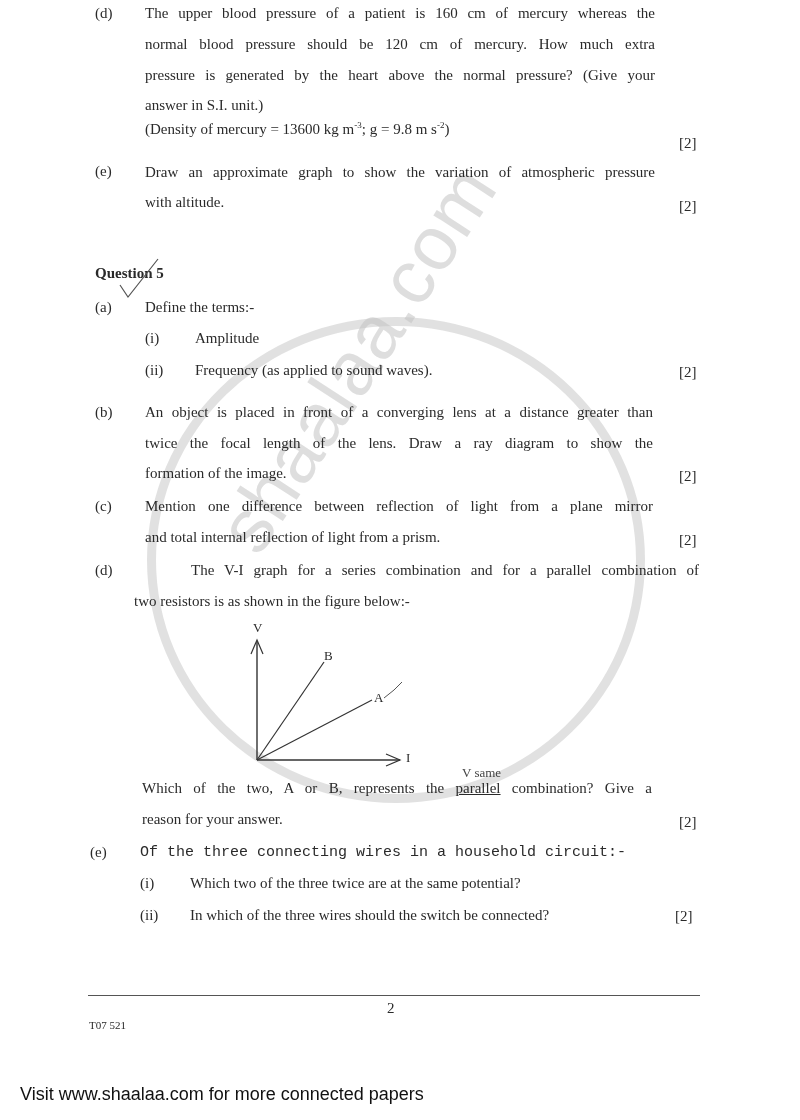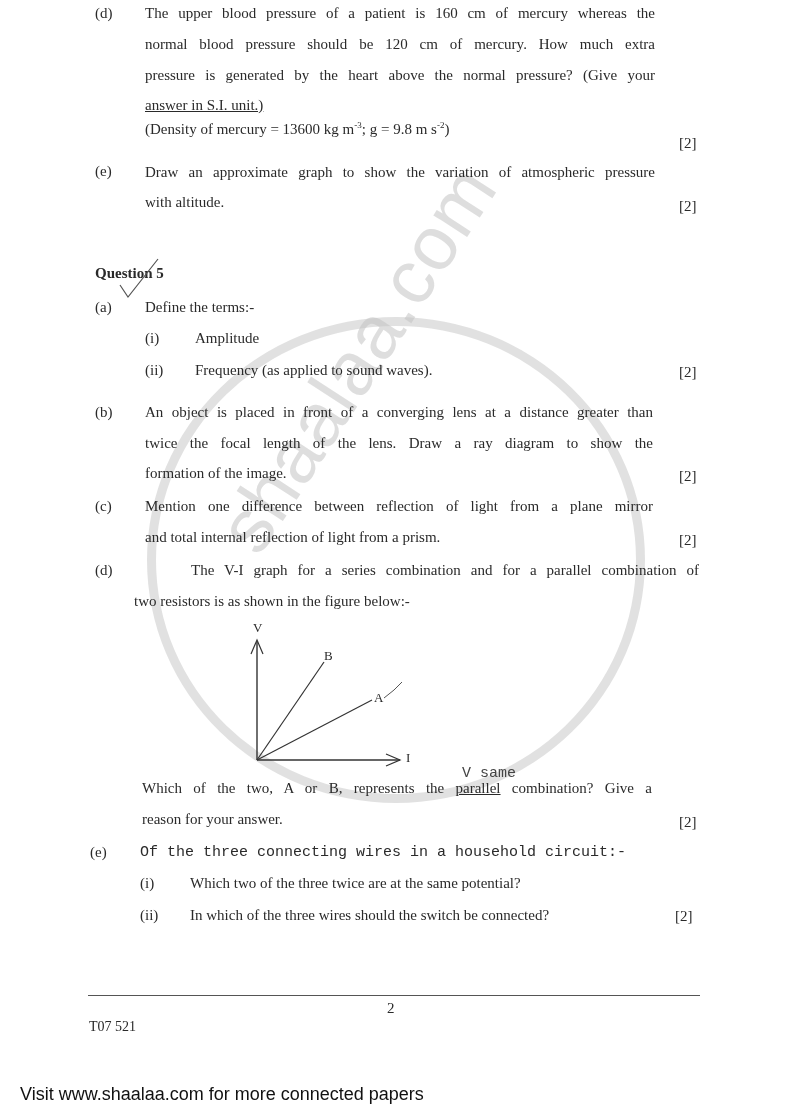--- a/index.html
+++ b/index.html
@@ -25,34 +25,34 @@
       color: rgba(195,195,195,0.55); transform: rotate(-57deg);
       transform-origin: left top; white-space: nowrap; pointer-events: none;
       letter-spacing: 1px;
     }
     .underline { text-decoration: underline; }
     .footer-rule { position: absolute; left: 88px; top: 995px; width: 612px; height: 1px; background: #555; }
     .visit {
       position: absolute; left: 20px; top: 1084px;
       font-family: "Liberation Sans", sans-serif; font-size: 18px; color: #111;
     }
-    .hand { font-family: Liberation Mono, monospace; font-size: 15px; color: #444; position: absolute; }
+    .hand { font-family: Liberation Serif, serif; font-size: 13px; color: #444; position: absolute; }
     sup { font-size: 9px; }
   </style>
 </head>
 <body>
 
 <div class="watermark-circle"></div>
 <div class="watermark-text">shaalaa.com</div>
 
 <div class="label" style="left:95px;top:5px;">(d)</div>
 <div class="txt" style="left:145px;top:5px;width:510px;">The upper blood pressure of a patient is 160 cm of mercury whereas the</div>
 <div class="txt" style="left:145px;top:36px;width:510px;">normal blood pressure should be 120 cm of mercury.  How much extra</div>
 <div class="txt" style="left:145px;top:67px;width:510px;">pressure is generated by the heart above the normal pressure?  (Give your</div>
-<div class="txt last" style="left:145px;top:97px;width:510px;text-decoration:underline;">answer in S.I. unit.)</div>
+<div class="txt last" style="left:145px;top:97px;width:510px;">answer in S.I. unit.)</div>
 <div class="abs" style="left:145px;top:120px;"><span>(Density of mercury = 13600 kg m</span><sup>-3</sup><span>; g = 9.8 m s</span><sup>-2</sup><span>)</span></div>
 <div class="marks" style="top:135px;">[2]</div>
 
 <div class="label" style="left:95px;top:163px;">(e)</div>
 <div class="txt" style="left:145px;top:164px;width:510px;">Draw an approximate graph to show the variation of atmospheric pressure</div>
 <div class="abs" style="left:145px;top:194px;">with altitude.</div>
 <div class="marks" style="top:198px;">[2]</div>
 
 <div class="abs" style="left:95px;top:265px;font-weight:bold;">Question 5</div>
 <svg class="abs" style="left:118px;top:255px;" width="50" height="45">
@@ -111,14 +111,14 @@
 <div class="label" style="left:90px;top:844px;">(e)</div>
 <div class="abs" style="left:140px;top:844px;font-family:Liberation Mono, monospace;">Of the three connecting wires in a household circuit:-</div>
 <div class="abs" style="left:140px;top:875px;">(i)</div>
 <div class="abs" style="left:190px;top:875px;">Which two of the three twice are at the same potential?</div>
 <div class="abs" style="left:140px;top:907px;">(ii)</div>
 <div class="abs" style="left:190px;top:907px;">In which of the three wires should the switch be connected?</div>
 <div class="marks" style="top:908px;left:675px;">[2]</div>
 
 <div class="footer-rule"></div>
 <div class="abs" style="left:387px;top:1000px;">2</div>
-<div class="abs" style="left:89px;top:1019px;font-size:14px;">T07 521</div>
+<div class="abs" style="left:89px;top:1019px;font-size:11px;">T07 521</div>
 <div class="visit">Visit www.shaalaa.com for more connected papers</div>
 
 </body></html>

